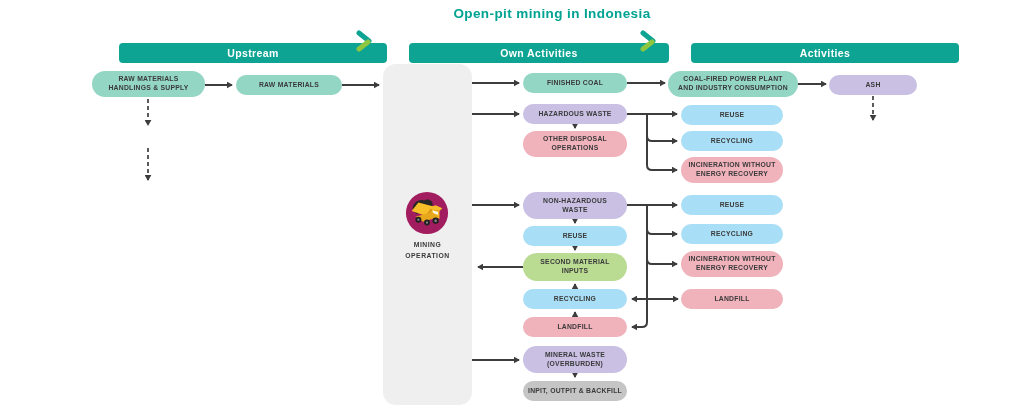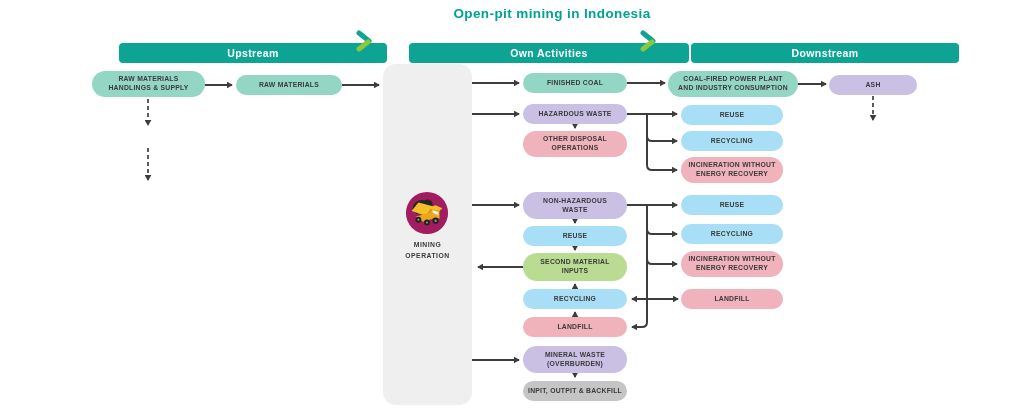--- a/index.html
+++ b/index.html
@@ -36,22 +36,22 @@
   }
 </style>
 </head>
 <body>
 
 <div class="canvas">
 
   <div class="title">Open-pit mining in Indonesia</div>
 
   <div class="hdr" style="left:88px;width:268px;">Upstream</div>
-  <div class="hdr" style="left:378px;width:280px;">Own Activities</div>
-  <div class="hdr" style="left:660px;width:268px;">Downstream</div>
+  <div class="hdr" style="left:378px;width:260px;">Own Activities</div>
+  <div class="hdr" style="left:660px;width:268px;">Activities</div>
 
   <svg class="chev" style="left:355px;" width="20" height="22">
     <path d="M4,3 L14,11" stroke="#0DA493" stroke-width="5" stroke-linecap="round" fill="none"></path>
     <path d="M13,12 L4,19" stroke="#8DC63F" stroke-width="5" stroke-linecap="round" fill="none"></path>
   </svg>
   <svg class="chev" style="left:639px;" width="20" height="22">
     <path d="M4,3 L14,11" stroke="#0DA493" stroke-width="5" stroke-linecap="round" fill="none"></path>
     <path d="M13,12 L4,19" stroke="#8DC63F" stroke-width="5" stroke-linecap="round" fill="none"></path>
   </svg>
 

